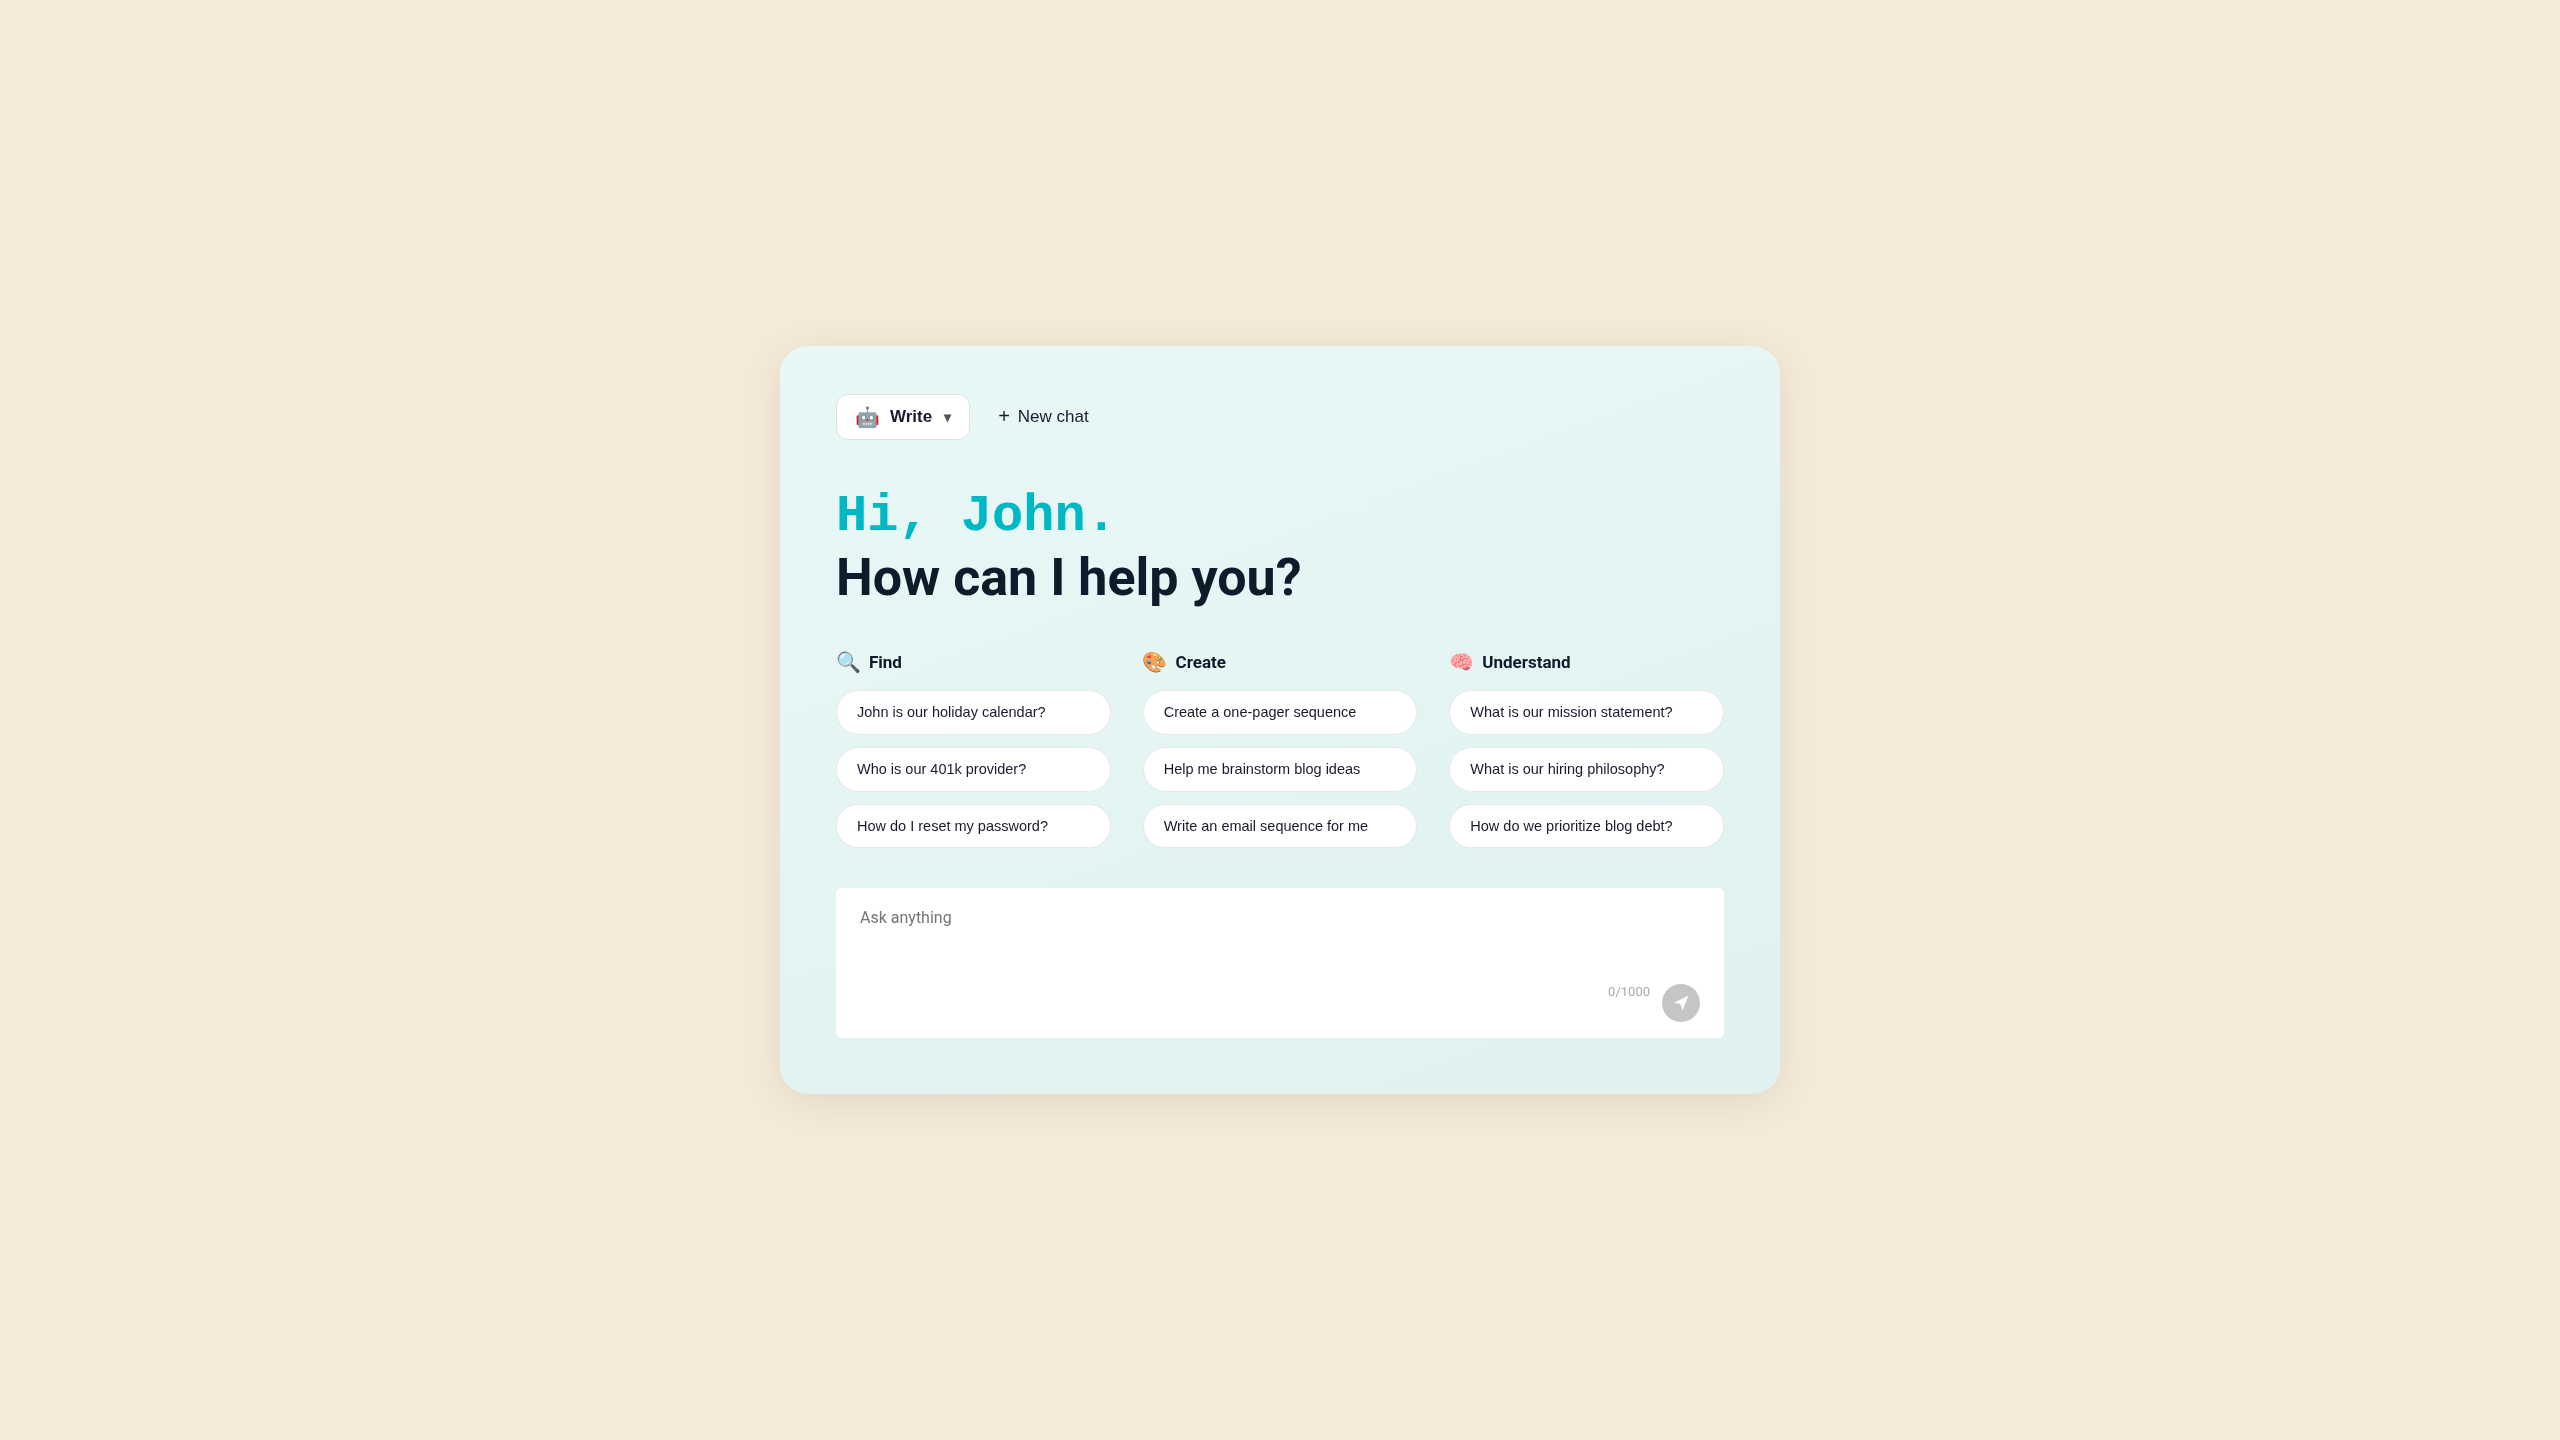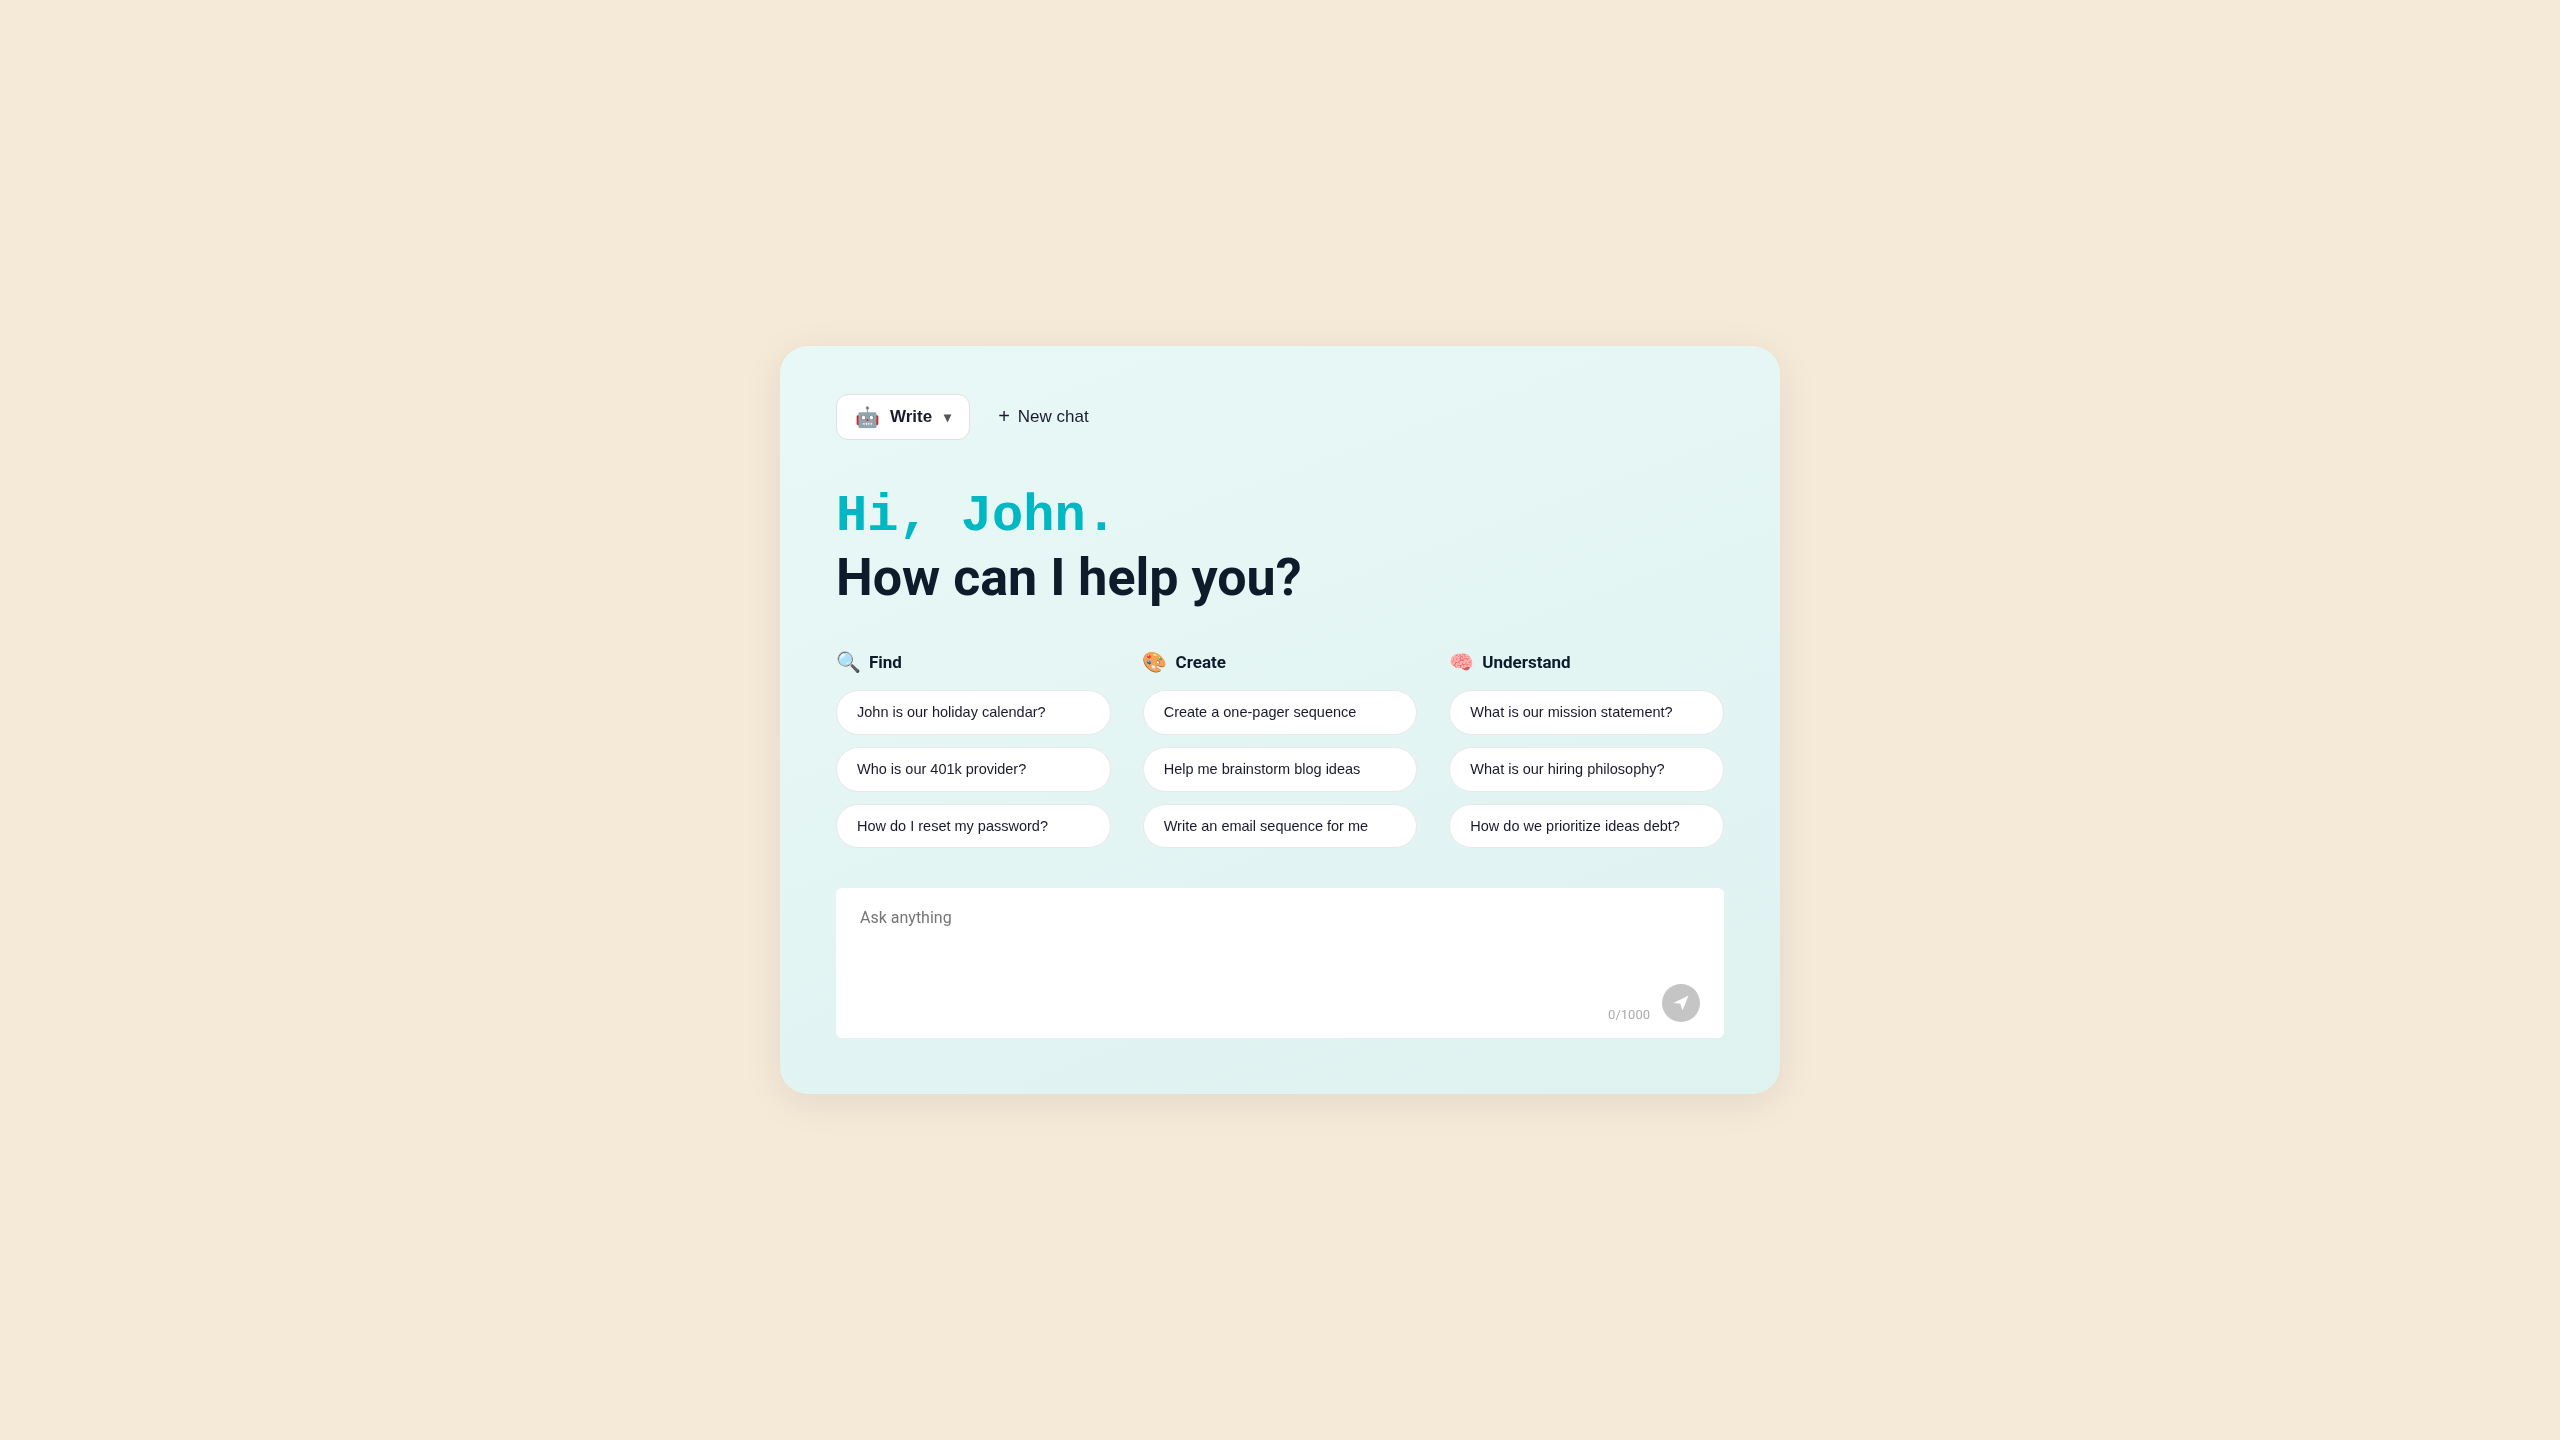--- a/index.html
+++ b/index.html
@@ -150,21 +150,21 @@
       resize: none;
       font-size: 16px;
       color: #aaa;
       background: transparent;
       font-family: inherit;
       min-height: 60px;
     }
 
     .input-footer {
       display: flex;
-      align-items: flex-end;
+      align-items: flex-start;
       justify-content: flex-end;
       gap: 12px;
       margin-top: 12px;
     }
 
     .char-count {
       font-size: 13px;
       color: #aaa;
     }
 
@@ -227,21 +227,21 @@
         <button class="suggestion-chip">Help me brainstorm blog ideas</button>
         <button class="suggestion-chip">Write an email sequence for me</button>
       </div>
       <div class="suggestion-column">
         <div class="column-header">
           <span class="emoji">🧠</span>
           <span>Understand</span>
         </div>
         <button class="suggestion-chip">What is our mission statement?</button>
         <button class="suggestion-chip">What is our hiring philosophy?</button>
-        <button class="suggestion-chip">How do we prioritize ideas debt?</button>
+        <button class="suggestion-chip">How do we prioritize blog debt?</button>
       </div>
     </div>
 
   <div class="input-area">
     <textarea class="input-textarea" placeholder="Ask anything" style=""></textarea>
     <div class="input-footer">
       <span class="char-count">0/1000</span>
       <button class="send-button">
         <svg viewBox="0 0 24 24" xmlns="http://www.w3.org/2000/svg">
           <path d="M2 12L22 2L14 22L11 13L2 12Z"></path>

